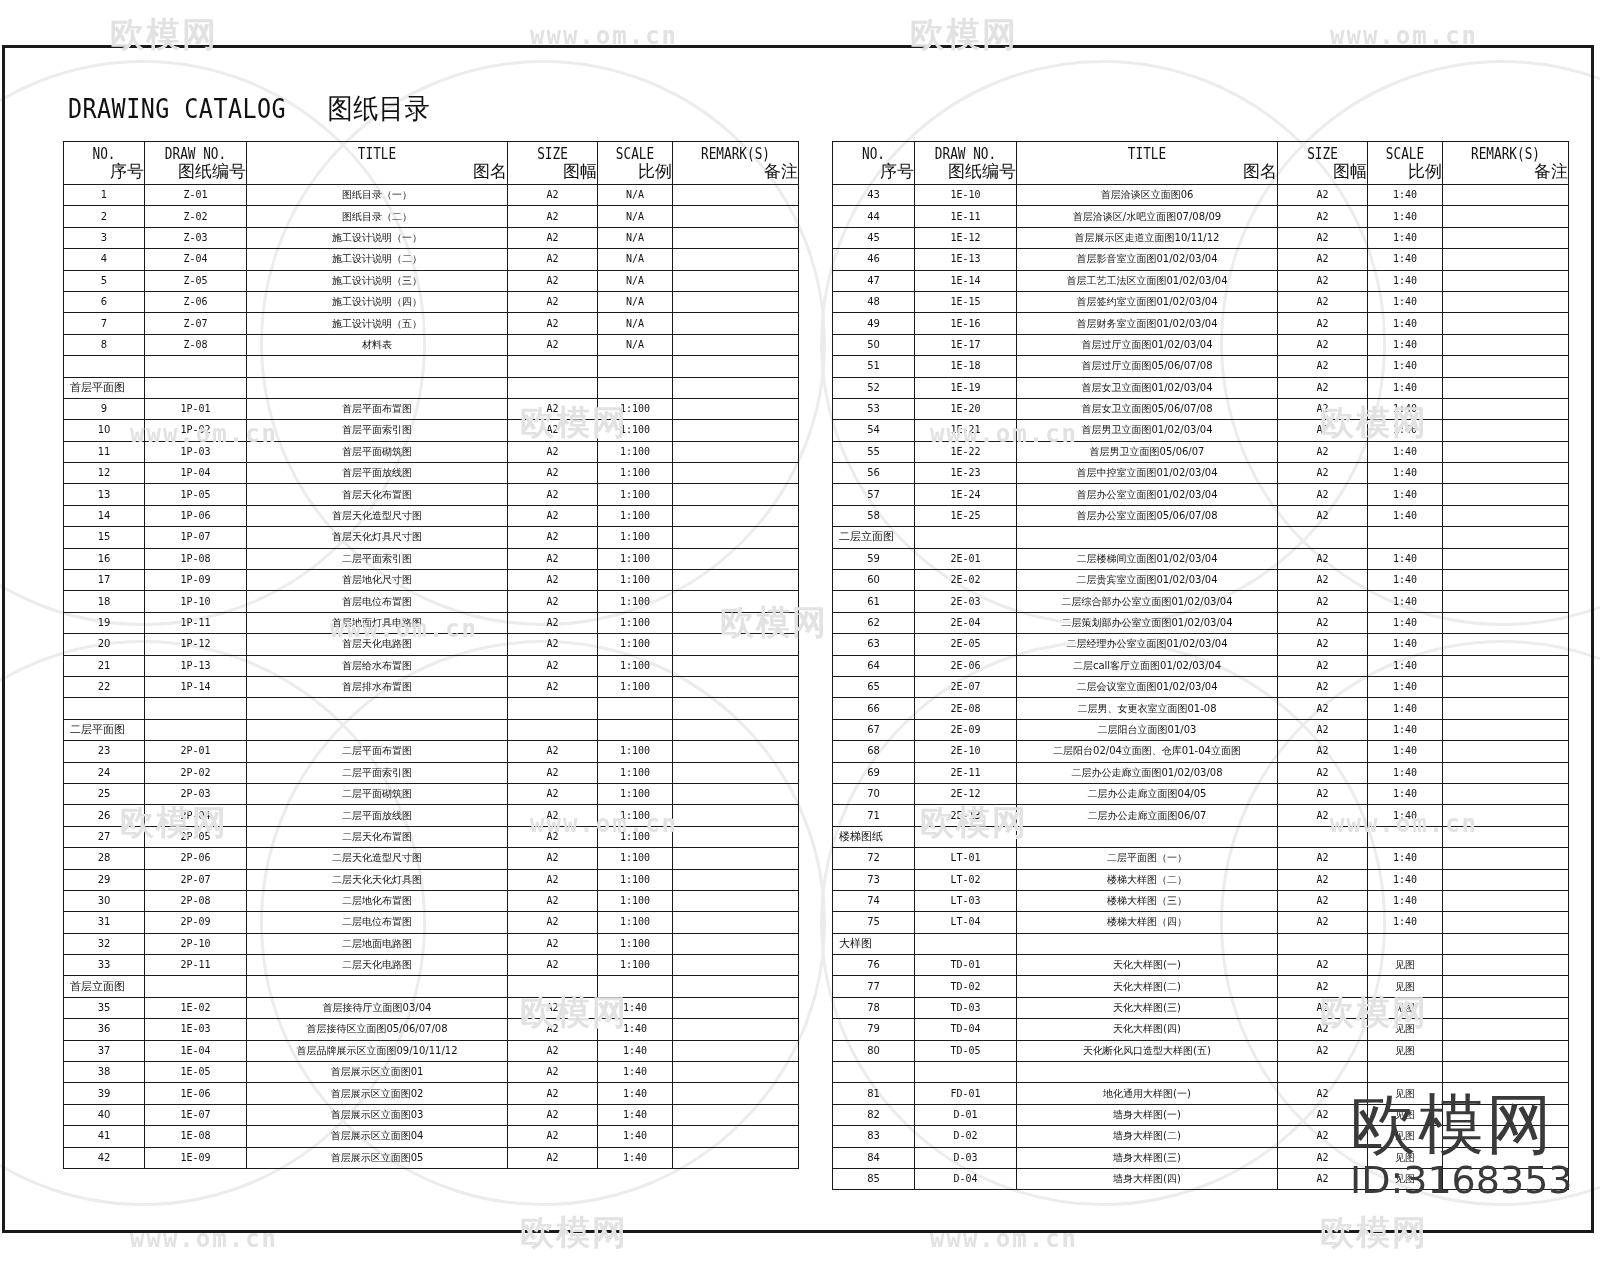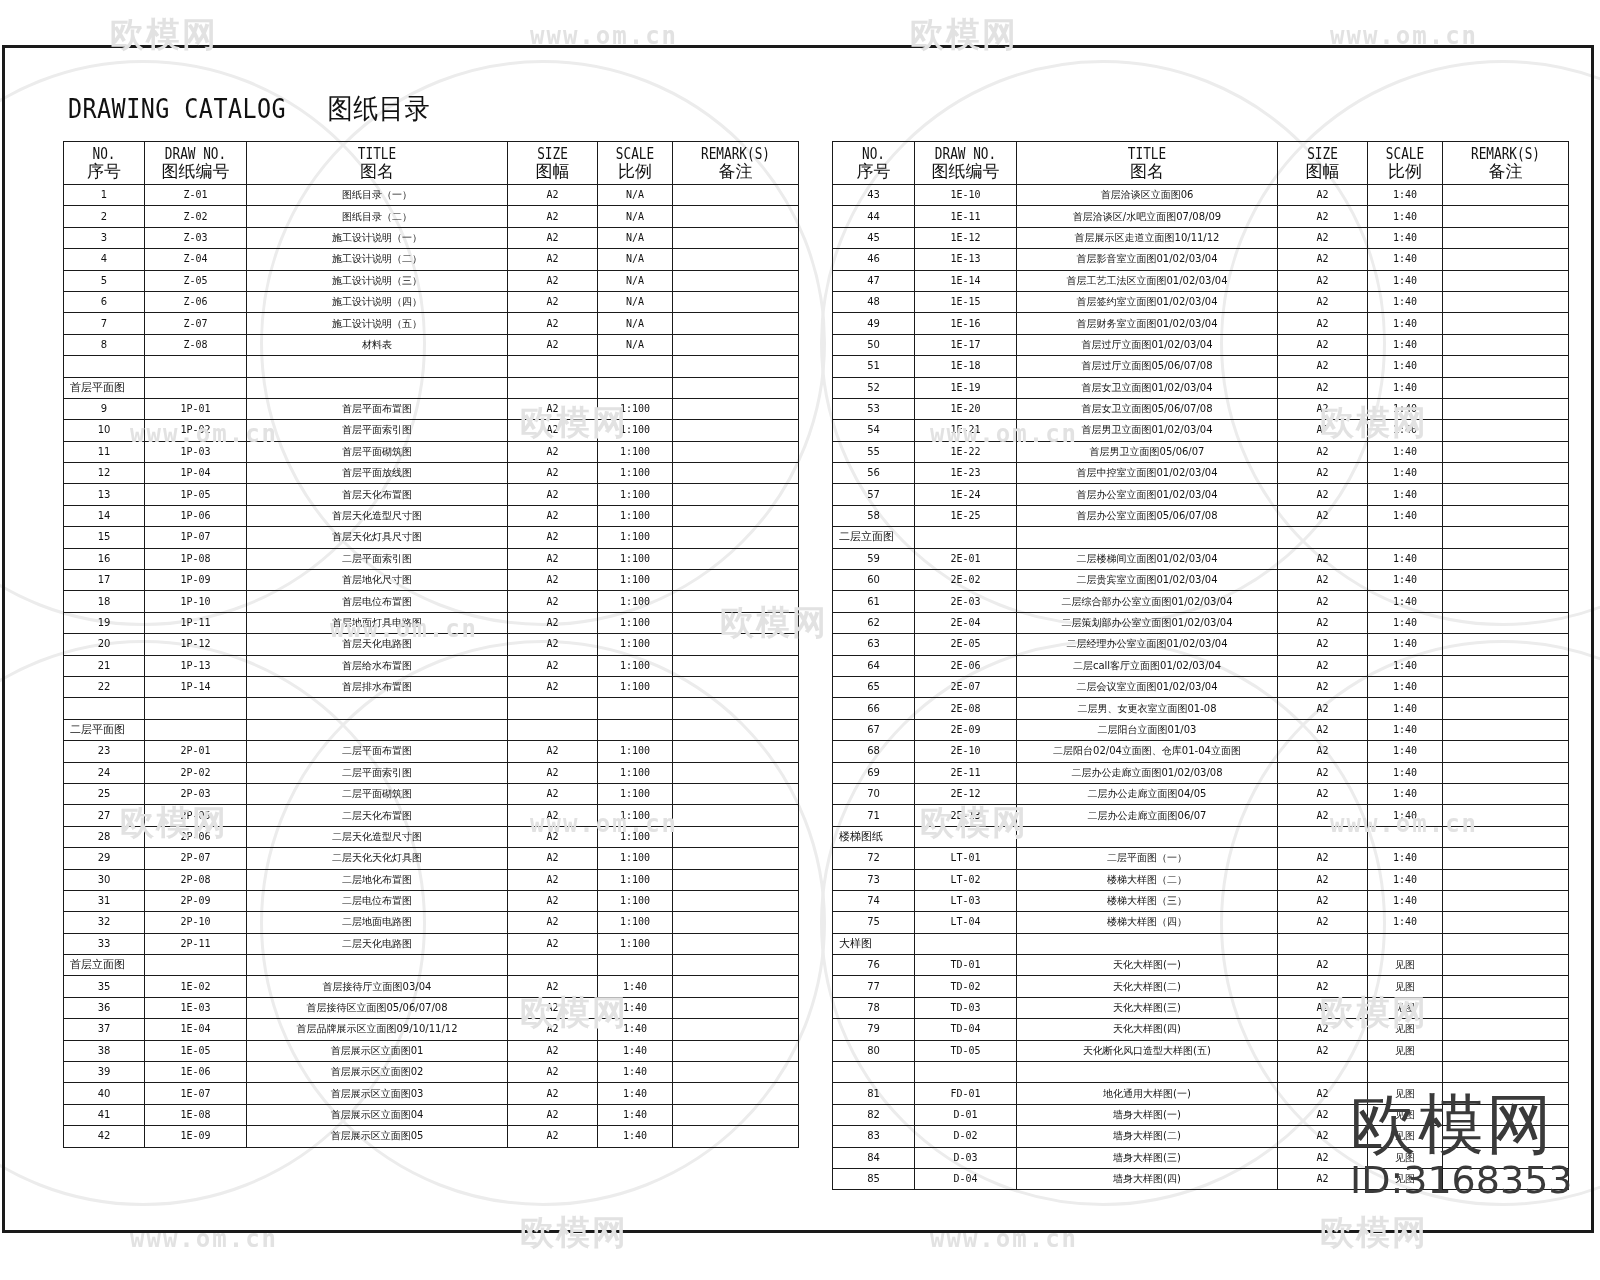--- a/index.html
+++ b/index.html
@@ -7,21 +7,21 @@
          font-family:"DejaVu Sans", "Liberation Sans", sans-serif; color:#111; }
   .frame { position:absolute; left:2px; top:45px; width:1592px; height:1188px;
            border:3px solid #1a1a1a; box-sizing:border-box; }
   .doc-title { position:absolute; left:68px; top:90px; font-family:"DejaVu Sans Mono","Liberation Mono",monospace;
                font-size:26px; letter-spacing:0.5px; transform:scaleX(0.9); transform-origin:left; white-space:pre; }
   .doc-title .cn { font-family:"DejaVu Sans",sans-serif; font-size:28px; margin-left:46px; }
   table.catalog { position:absolute; top:141px; border-collapse:collapse; table-layout:fixed; }
   table.catalog td, table.catalog th { border:1px solid #1a1a1a; padding:0; text-align:center; overflow:hidden; white-space:nowrap; }
   table.catalog th { height:42px; font-weight:normal; font-size:15px; line-height:17px; vertical-align:middle; }
   table.catalog th .en { font-family:"DejaVu Sans Mono","Liberation Mono",monospace; font-size:15px; display:block; transform:scaleX(0.85); }
-  table.catalog th .cn { display:block; font-size:17px; }
+  table.catalog th .cn { display:block; font-size:17px;text-align:right; }
   table.catalog td { height:20.4px; font-size:10px; line-height:12px; vertical-align:middle; }
   table.catalog td.code { font-family:"DejaVu Sans Mono","Liberation Mono",monospace; font-size:10px; }
   table.catalog tr.section td.sec-label { text-align:left; padding-left:6px; font-size:11px; }
   #left-table { left:63px; }
   #right-table { left:832px; }
   .wm { position:absolute; color:#e2e2e2; font-weight:bold; pointer-events:none; white-space:nowrap; }
   .wm-logo { font-size:34px; letter-spacing:2px; }
   .wm-url { font-size:24px; letter-spacing:2px; font-family:"DejaVu Sans Mono",monospace; }
   .arc { position:absolute; border:3px solid #ececec; border-radius:50%; pointer-events:none; }
   .brand { position:absolute; left:1350px; top:1090px; color:#3a3a3a; pointer-events:none; }
@@ -311,20 +311,28 @@
       </tr>
       <tr>
         <td>25</td>
         <td class="code">2P-03</td>
         <td>二层平面砌筑图</td>
         <td class="code">A2</td>
         <td class="code">1:100</td>
         <td></td>
       </tr>
       <tr>
+        <td>26</td>
+        <td class="code">2P-04</td>
+        <td>二层平面放线图</td>
+        <td class="code">A2</td>
+        <td class="code">1:100</td>
+        <td></td>
+      </tr>
+      <tr>
         <td>27</td>
         <td class="code">2P-05</td>
         <td>二层天化布置图</td>
         <td class="code">A2</td>
         <td class="code">1:100</td>
         <td></td>
       </tr>
       <tr>
         <td>28</td>
         <td class="code">2P-06</td>

